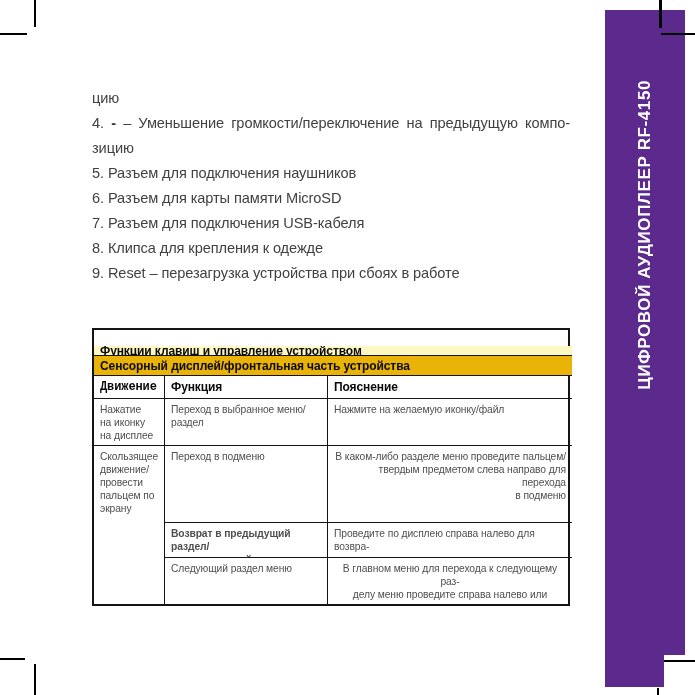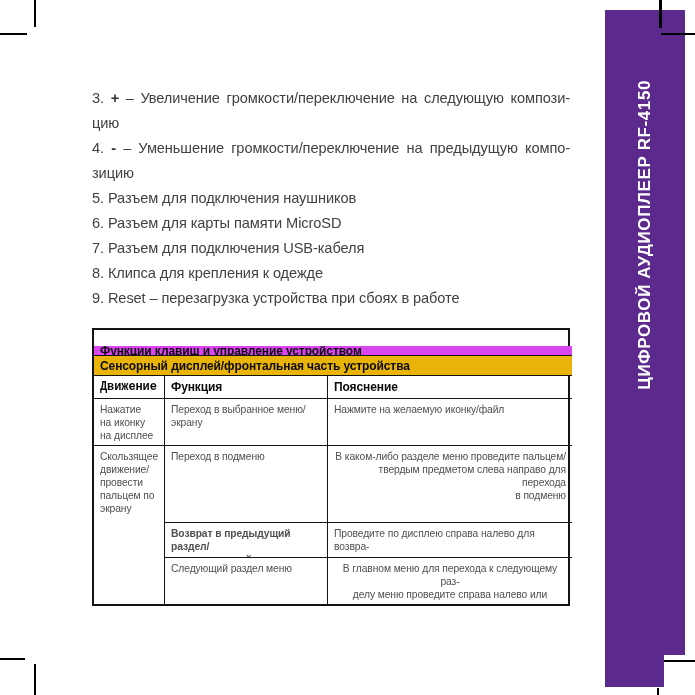--- a/index.html
+++ b/index.html
@@ -67,21 +67,21 @@
     border-right: 1px solid #141414;
     border-bottom: 1px solid #141414;
     box-sizing: border-box;
     padding: 3px 6px;
     overflow: hidden;
   }
   .cell.head {
     font-weight: bold; font-size: 12px; color: #0a0a0a;
     display: flex; align-items: center; letter-spacing: -0.1px;
   }
-  .t-title { grid-column: 1 / 4; grid-row: 1; background: #d946ef; border-right: none; margin-top: 16px; }
+  .t-title { grid-column: 1 / 4; grid-row: 1; background: #fef9c3; border-right: none; margin-top: 16px; }
   .t-sub   { grid-column: 1 / 4; grid-row: 2; background: #eab308; border-right: none; }
   .t-h1 { grid-column: 1; grid-row: 3; font-family: Liberation Mono, monospace; }
   .t-h2 { grid-column: 2; grid-row: 3; }
   .t-h3 { grid-column: 3; grid-row: 3; border-right: none; }
   .body-cell {
     font-size: 10.3px; line-height: 13px; color: #4f4f4f;
     white-space: pre-line; letter-spacing: -0.1px; padding-top: 4px;
   }
   .r1c1 { grid-column: 1; grid-row: 4; }
   .r1c2 { grid-column: 2; grid-row: 4; }
@@ -108,25 +108,20 @@
 <div class="mark mark-br-v"></div>
 
 <div class="sidebar" style="background: rgb(91, 42, 140); color: rgb(255, 255, 255);">
   <div class="sidebar-label-wrap">
     <span class="sidebar-label">ЦИФРОВОЙ АУДИОПЛЕЕР RF-4150</span>
   </div>
 </div>
 
 <div class="list">
   <div>
-    <div class="jline">
-      <span>3.</span>
-      <span class="sign">+</span>
-      <span>– Увеличение громкости/переключение на следующую компози-</span>
-    </div>
     <div>цию</div>
   </div>
   <div>
     <div class="jline">
       <span>4.</span>
       <span class="sign">-</span>
       <span>– Уменьшение громкости/переключение на предыдущую компо-</span>
     </div>
     <div>зицию</div>
   </div>
@@ -142,21 +137,21 @@
   <div class="cell head t-sub">Сенсорный дисплей/фронтальная часть устройства</div>
 
   <div class="cell head t-h1">Движение</div>
   <div class="cell head t-h2">Функция</div>
   <div class="cell head t-h3">Пояснение</div>
 
   <div class="cell body-cell r1c1">Нажатие
 на иконку
 на дисплее</div>
   <div class="cell body-cell r1c2">Переход в выбранное меню/
-экрану</div>
+раздел</div>
   <div class="cell body-cell r1c3">Нажмите на желаемую иконку/файл</div>
 
   <div class="cell body-cell r2c1">Скользящее
 движение/
 провести
 пальцем по
 экрану</div>
   <div class="cell body-cell r2c2">Переход в подменю</div>
   <div class="cell body-cell r2c3">В каком-либо разделе меню проведите пальцем/
 твердым предметом слева направо для перехода

